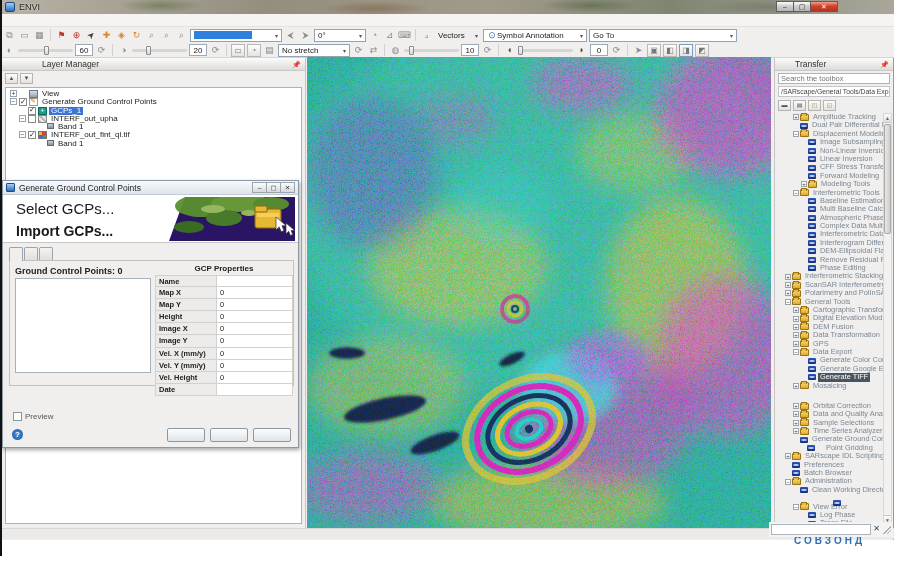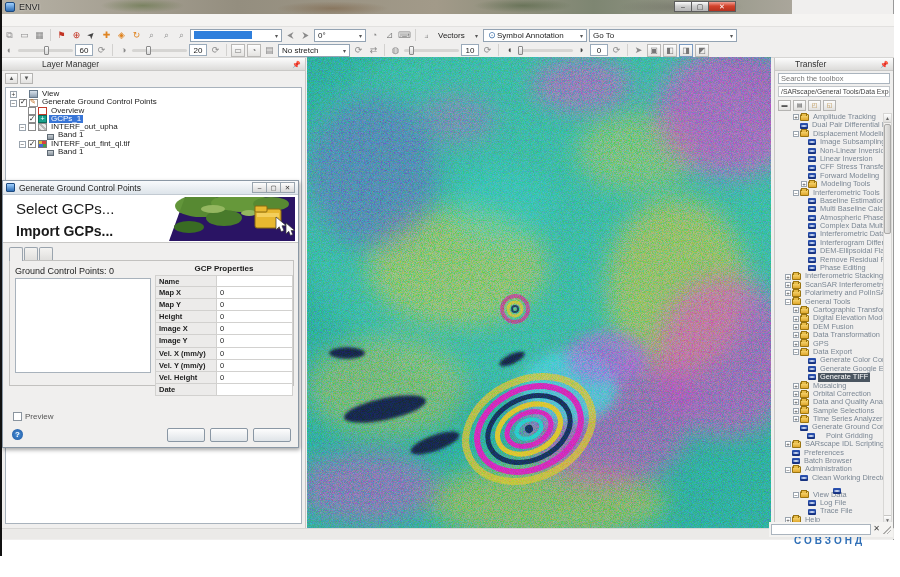--- a/index.html
+++ b/index.html
@@ -3,21 +3,21 @@
 <meta charset="utf-8">
 <style>
   * { box-sizing: border-box; margin: 0; padding: 0; }
   html,body { background:#fff; }
   body { font-family: "Liberation Sans", sans-serif; }
   #screen { position:relative; width:900px; height:577px; background:#fff; overflow:hidden; }
 
   
   #left-edge { position:absolute; left:0; top:0; width:2px; height:556px; background:#111; z-index:40; }
   #win { position:absolute; left:0; top:0; width:894px; height:540px; background:#f0efee; border-right:1px solid #999; }
-  #titlebar { position:absolute; left:0; top:0; width:792px; height:14px;
+  #titlebar { position:absolute; left:0; top:0; width:894px; height:14px;
     background:
       radial-gradient(60px 10px at 18% 40%, rgba(90,110,60,.55), transparent 70%),
       radial-gradient(80px 10px at 42% 60%, rgba(120,90,60,.5), transparent 70%),
       radial-gradient(70px 10px at 66% 40%, rgba(70,90,55,.5), transparent 70%),
       radial-gradient(90px 12px at 86% 50%, rgba(100,100,90,.45), transparent 70%),
       linear-gradient(90deg,#b7b2a6,#948e7f 30%,#a29a89 55%,#7e8672 75%,#aaa69b);
     padding-left: 48px;
   }
   #title-icon { position:absolute; left:5px; top:2px; width:10px; height:10px; background:linear-gradient(#9fd0ff,#2e6db4); border:1px solid #1c4a80; border-radius:2px; }
   #title-text { position:absolute; left:19px; top:2px; font-size:9px; color:#1d1d1d; text-shadow:0 0 2px rgba(255,255,255,.8); }
@@ -56,21 +56,21 @@
   
   #layer-manager { position:absolute; left:2px; top:0; width:304px; height:470px; background:#f0efee; border-right:1px solid #c8c7c5; }
   .panel-header { height:13px; background:linear-gradient(#fcfcfc,#dcdbd9); border-bottom:1px solid #c9c8c6; display:flex; align-items:center; padding:0 4px; }
   .panel-header .ph-title { font-size:8.5px; color:#333; margin-left:16px; }
   #layer-manager .ph-title { margin-left:36px; }
   .pin-icon { margin-left:auto; font-size:8px; color:#b08030; }
   .pin-icon::after { content:"📌"; font-size:7px; }
   #lm-btnrow { height:15px; display:flex; gap:2px; align-items:center; padding-left:3px; }
   .mini-btn { width:13px; height:11px; border:1px solid #b5b4b2; background:linear-gradient(#fcfcfc,#e2e1df); font-size:6px; line-height:9px; text-align:center; color:#555; }
   #lm-tree { position:absolute; left:3px; top:29px; right:3px; bottom:4px; background:#fff; border:1px solid #a8b2bc; overflow:hidden; padding:2px 0 0 2px; }
-  .lm-row { height:8.3px; line-height:8.3px; font-size:8px; color:#222; white-space:nowrap; display:flex; align-items:flex-end; }
+  .lm-row { height:8.3px; line-height:8.3px; font-size:8px; color:#222; white-space:nowrap; display:flex; align-items:flex-start; }
   .lm-row .lbl { padding:0 2px; }
   .lm-row.selected .lbl { background:#3875d7; color:#fff; }
   .expander { flex:none; display:inline-block; width:7px; height:7px; border:1px solid #9aa4ae; background:#fff; font-size:6.5px; line-height:5px; text-align:center; color:#333; margin-right:2px; }
   .expander.noexp { visibility:hidden; }
   .cbx { flex:none; display:inline-block; width:8px; height:8px; border:1px solid #8a8a8a; background:#fff; margin-right:2px; position:relative; }
   .cbx.checked::after { content:"✓"; position:absolute; left:0; top:-1.5px; font-size:7.5px; color:#222; }
   .cbx.nocb { visibility:hidden; }
   .tico { flex:none; display:inline-block; width:9px; height:8px; margin-right:2px; position:relative; }
   .ic-monitor .tico { background:linear-gradient(#d8e2ec,#8fa0b2); border:1px solid #66788a; }
   .ic-gcp-edit .tico { background:#fff; border:1px solid #999; }
@@ -124,21 +124,21 @@
   .dlg-wbtn { width:15px; height:11px; border:1px solid #99a4ae; background:linear-gradient(#fdfdfd,#d8d8d8); font-size:6.5px; line-height:9px; text-align:center; color:#333; margin-left:-1px; }
   .dlg-wbtn.min::after { content:"–"; } .dlg-wbtn.max::after { content:"▢"; } .dlg-wbtn.close::after { content:"✕"; }
   #dlg-header { height:48px; background:#fff; border-bottom:1px solid #c8c7c5; position:relative; }
   #dlg-header-title { position:absolute; left:13px; top:5px; font-size:15px; color:#1a1a1a; }
   #dlg-header-sub { position:absolute; left:13px; top:28px; font-size:14px; font-weight:bold; color:#1a1a1a; }
   #dlg-banner { position:absolute; right:3px; top:2px; }
   #dlg-tabs { position:absolute; left:6px; top:66px; display:flex; }
   .tab { height:13px; border:1px solid #9aa4ae; border-bottom:none; background:linear-gradient(#f4f3f1,#e0dfdd); font-size:8px; color:#222; padding:0 6px; line-height:12px; margin-right:1px; border-radius:2px 2px 0 0; }
   .tab.active { background:#f0efee; height:14px; position:relative; z-index:2; }
   #dlg-frame { position:absolute; left:6px; top:79px; width:285px; height:126px; border:1px solid #c2c1bf; background:#f0efee; }
-  #gcp-count { position:absolute; left:12px; top:85px; font-size:9px; font-weight:normal; color:#222; }
+  #gcp-count { position:absolute; left:12px; top:85px; font-size:9px; font-weight:bold; color:#222; }
   #gcp-list { position:absolute; left:12px; top:97px; width:136px; height:95px; background:#fff; border:1px solid #a8b2bc; }
   #prop-table { position:absolute; left:152px; top:82px; width:138px; }
   #prop-header { height:12px; font-size:8px; font-weight:bold; color:#222; text-align:center; line-height:12px; }
   .prop-row { display:flex; height:12.1px; }
   .prop-label { width:62px; background:#ecebea; border:1px solid #d2d1cf; border-top:none; font-size:7.5px; font-weight:bold; color:#222; padding:0 3px; line-height:11px; }
   .prop-row:first-of-type .prop-label { border-top:1px solid #d2d1cf; }
   .prop-value { flex:1; background:#fff; border:1px solid #d2d1cf; border-left:none; border-top:none; font-size:7.5px; color:#222; padding:0 3px; line-height:11px; }
   .prop-row:first-of-type .prop-value { border-top:1px solid #d2d1cf; }
   #preview-row { position:absolute; left:10px; top:231px; display:flex; align-items:center; font-size:8px; color:#555; }
   #preview-cbx { width:9px; height:9px; border:1px solid #8a949e; background:#fff; margin-right:3px; }
@@ -281,26 +281,20 @@
               <span class="expander">+</span>
               <span class="cbx nocb"></span>
               <span class="tico"></span>
               <span class="lbl">View</span>
             </div>
             <div class="lm-row ic-gcp-edit" style="padding-left: 2px;">
               <span class="expander">−</span>
               <span class="cbx checked"></span>
               <span class="tico"></span>
               <span class="lbl">Generate Ground Control Points</span>
-            </div>
-            <div class="lm-row ic-overview" style="padding-left: 11px;">
-              <span class="expander noexp"></span>
-              <span class="cbx"></span>
-              <span class="tico"></span>
-              <span class="lbl">Overview</span>
             </div>
             <div class="lm-row selected ic-gcp" style="padding-left: 11px;">
               <span class="expander noexp"></span>
               <span class="cbx checked"></span>
               <span class="tico"></span>
               <span class="lbl">GCPs_1</span>
             </div>
             <div class="lm-row ic-raster-gray" style="padding-left: 11px;">
               <span class="expander">−</span>
               <span class="cbx"></span>
@@ -564,21 +558,21 @@
             <div class="tb-row selected t-tool" style="padding-left: 24px;">
               <span class="expander noexp"></span>
               <span class="tico"></span>
               <span class="lbl">Generate TIFF</span>
             </div>
             <div class="tb-row t-folder" style="padding-left: 16px;">
               <span class="expander">+</span>
               <span class="tico"></span>
               <span class="lbl">Mosaicing</span>
             </div>
-            <div class="tb-row t-folder" style="padding-left: 16px;">
+            <div class="tb-row t-folder" style="padding-left: 16px; margin-top: 12px;">
               <span class="expander">+</span>
               <span class="tico"></span>
               <span class="lbl">Orbital Correction</span>
             </div>
             <div class="tb-row t-folder" style="padding-left: 16px;">
               <span class="expander">+</span>
               <span class="tico"></span>
               <span class="lbl">Data and Quality Analysis</span>
             </div>
             <div class="tb-row t-folder" style="padding-left: 16px;">
@@ -627,26 +621,26 @@
               <span class="lbl">Clean Working Directory</span>
             </div>
             <div class="tb-row t-tool" style="padding-left: 16px; flex-direction: column;">
               <span class="expander noexp"></span>
               <span class="tico"></span>
               <span class="lbl">Save Error Report</span>
             </div>
             <div class="tb-row t-folder" style="padding-left: 16px;">
               <span class="expander">−</span>
               <span class="tico"></span>
-              <span class="lbl">View Data</span>
-            </div>
-            <div class="tb-row t-tool" style="padding-left: 24px;">
-              <span class="expander noexp"></span>
-              <span class="tico"></span>
-              <span class="lbl">Log File</span>
+              <span class="lbl">View Error</span>
+            </div>
+            <div class="tb-row t-tool" style="padding-left: 24px;">
+              <span class="expander noexp"></span>
+              <span class="tico"></span>
+              <span class="lbl">Log Phase</span>
             </div>
             <div class="tb-row t-tool" style="padding-left: 24px;">
               <span class="expander noexp"></span>
               <span class="tico"></span>
               <span class="lbl">Trace File</span>
             </div>
             <div class="tb-row t-folder" style="padding-left: 8px;">
               <span class="expander">+</span>
               <span class="tico"></span>
               <span class="lbl">Help</span>

